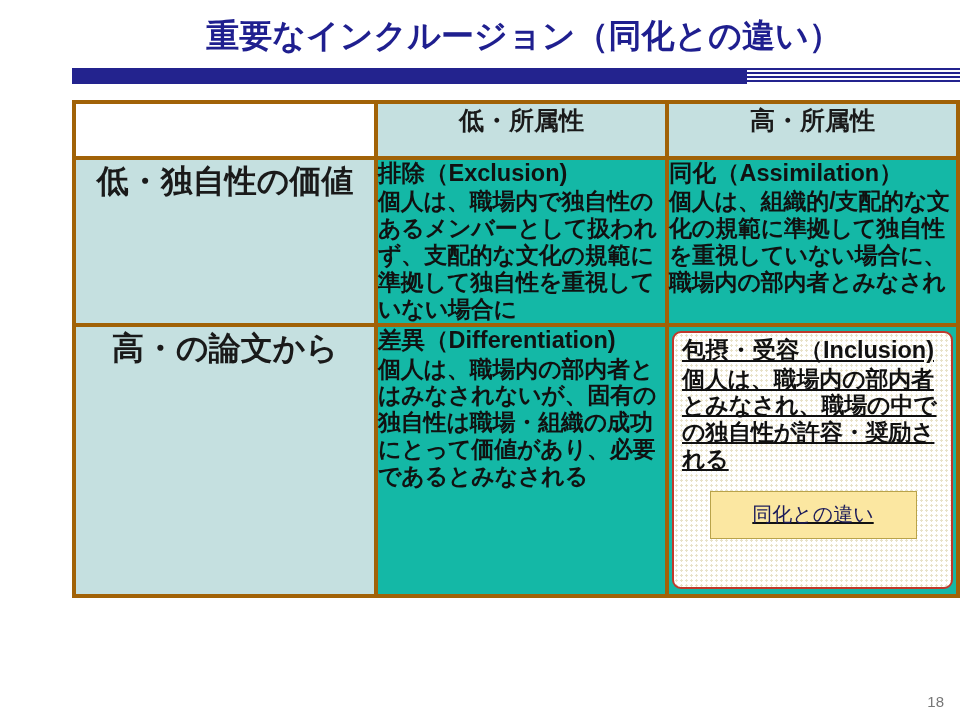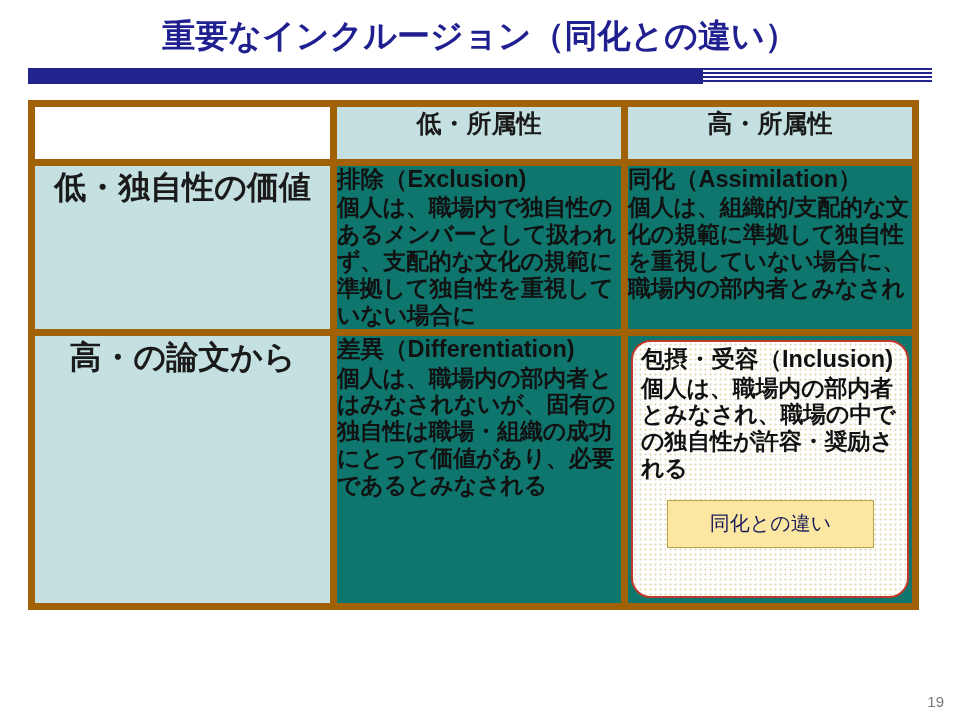--- a/index.html
+++ b/index.html
@@ -11,20 +11,21 @@
     height: 720px;
     background: #ffffff;
     font-family: "Liberation Sans", sans-serif;
     position: relative;
     overflow: hidden;
   }
 
   #slide {
     position: absolute;
     inset: 0;
+    margin-left: 44px;
   }
 
   
   .title {
     position: absolute;
     top: 14px;
     left: 0;
     width: 960px;
     text-align: center;
     font-size: 33px;
@@ -66,21 +67,21 @@
   
   .tbl {
     position: absolute;
     left: 28px;
     top: 100px;
     width: 884px;
     border-collapse: collapse;
     table-layout: fixed;
   }
   .tbl td, .tbl th {
-    border: 7px solid #a16207;
+    border: 4px solid #a16207;
     vertical-align: top;
     padding: 0;
   }
 
   .col-a { width: 302px; }
   .col-b { width: 291px; }
   .col-c { width: 291px; }
 
   
   .hdr-blank {
@@ -102,21 +103,21 @@
     background: #C5E0E0;
     text-align: center;
     vertical-align: middle;
     font-size: 32px;
     font-weight: bold;
     color: #1A1A1A;
   }
 
   
   .body-cell {
-    background: #0f766e;
+    background: #14b8a6;
     padding: 6px 8px 10px 9px;
     font-size: 23px;
     line-height: 1.17;
     color: #111111;
     font-weight: bold;
   }
   .body-cell .hd {
     display: block;
     font-weight: bold;
     font-size: 23.5px;
@@ -126,29 +127,30 @@
     display: block;
     font-weight: bold;
     font-size: 23px;
     letter-spacing: -0.2px;
   }
 
   
   .cell-inner-hl {
     position: relative;
     border: 2px solid #C0392B;
-    border-radius: 20px;
+    border-radius: 9px;
     background-image:
       radial-gradient(#E8E2C8 1px, transparent 1.2px);
     background-size: 5px 5px;
     background-color: #FFFFFF;
     margin: 4px 3px 5px 3px;
     padding: 4px 7px 8px 8px;
     min-height: 258px;
     box-sizing: border-box;
+    text-decoration: underline;
   }
   .psych-badge {
     margin: 18px auto 0 auto;
     width: 205px;
     height: 46px;
     background: #FBE7A1;
     border: 1px solid #B9A34A;
     display: flex;
     align-items: center;
     justify-content: center;
@@ -224,14 +226,14 @@
             <span class="hd">包摂・受容（Inclusion)</span>
             <span class="bd">個人は、職場内の部内者とみなされ、職場の中での独自性が許容・奨励される</span>
             <div class="psych-badge">同化との違い</div>
           </div>
         </td>
       </tr>
     </tbody>
   </table>
 
 
-  <div class="page-num">19</div>
+  <div class="page-num">18</div>
 </div>
 
 </body></html>

